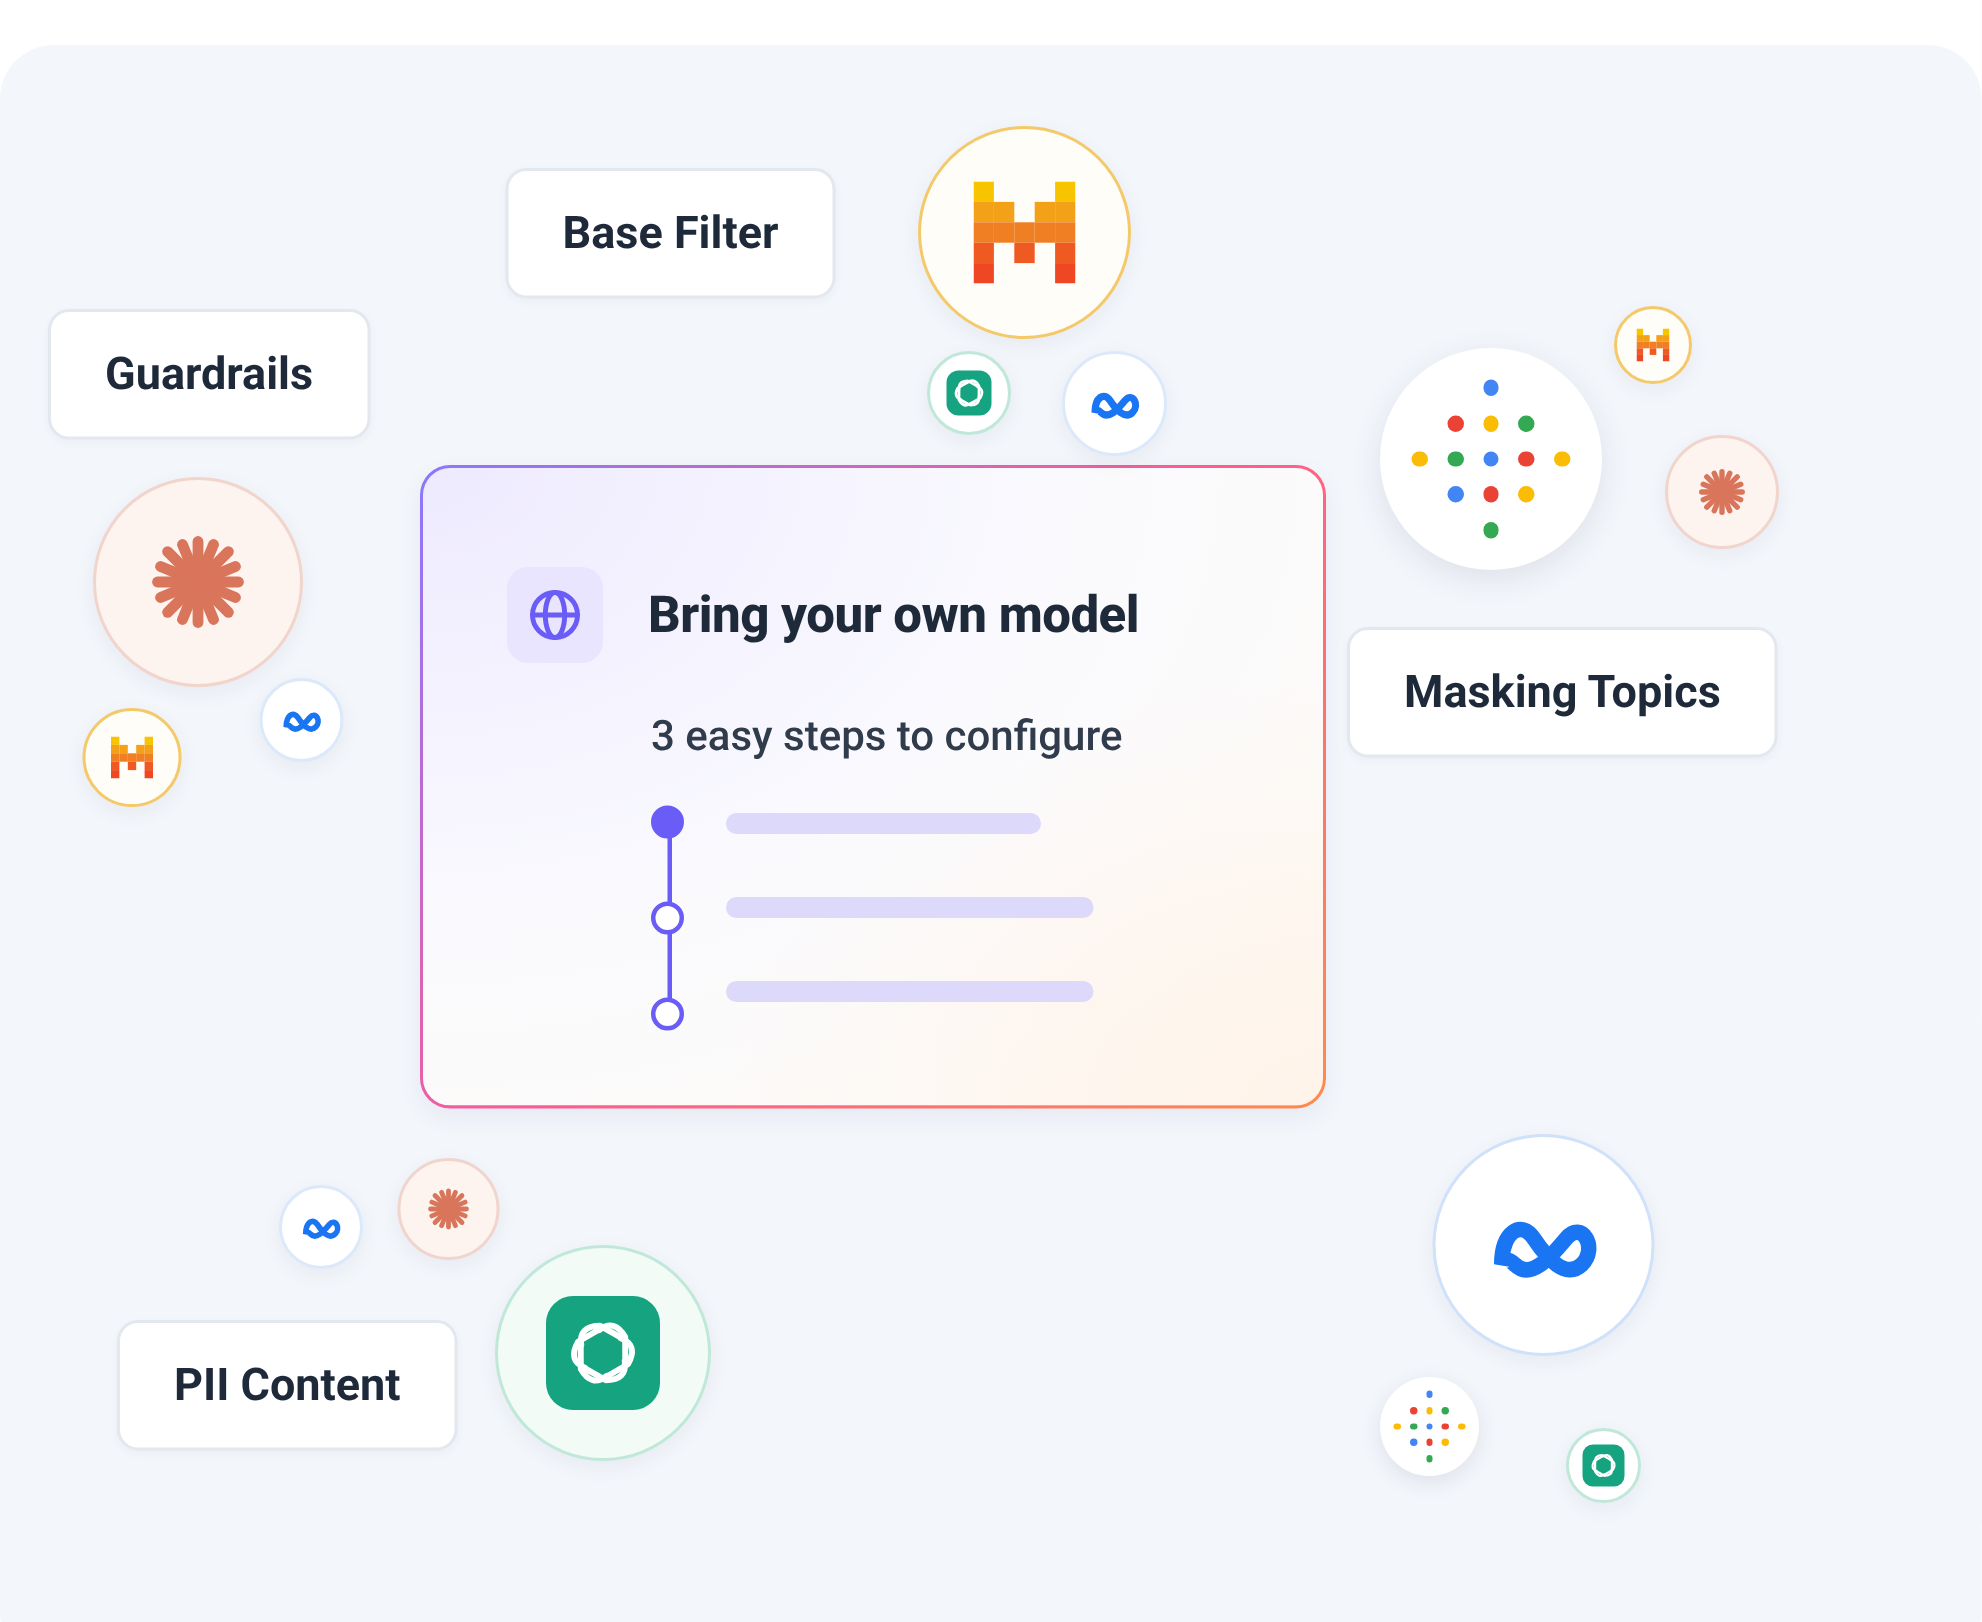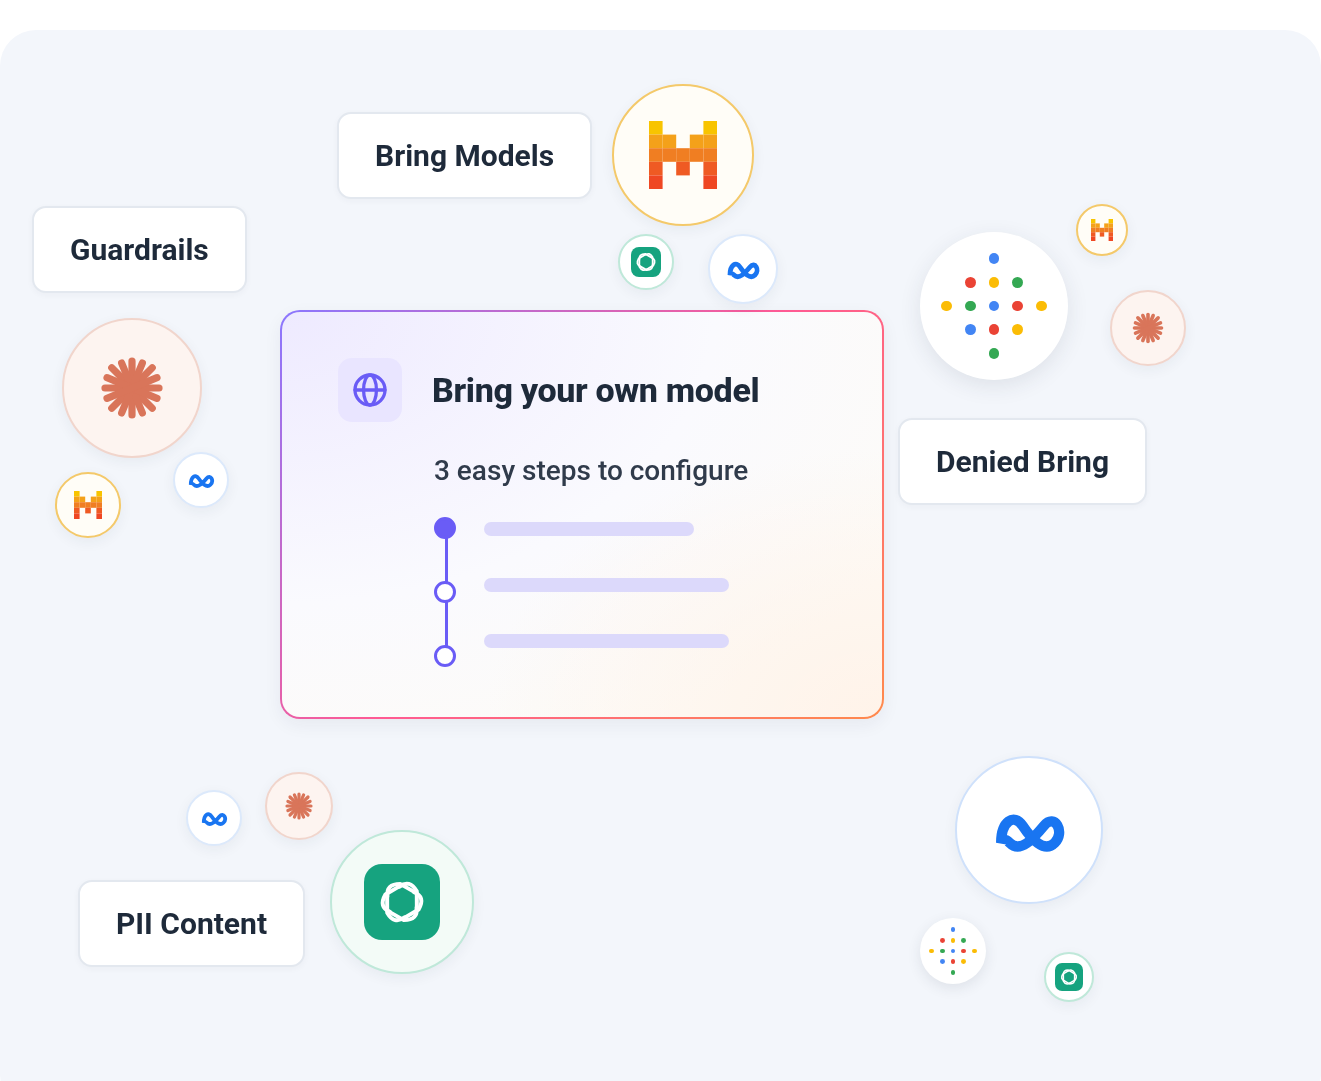--- a/index.html
+++ b/index.html
@@ -33,21 +33,21 @@
     left:280px; top:280px;
     width:600px;
     padding:2px;
     border-radius:20px;
     background:
       linear-gradient(135deg,#8a77ff 0%,#ff5a93 50%,#ff8a4c 100%);
     box-shadow:0 6px 18px rgba(33,39,60,.06);
   }
   .card-inner{
     border-radius:18px;
-    padding:46px 52px 50px 56px;
+    padding:66px 52px 50px 56px;
     background:
       radial-gradient(120% 120% at 100% 100%, #fff3e9 0%, transparent 55%),
       radial-gradient(120% 120% at 0% 0%, #eeeaff 0%, #fafafe 60%, #fdfbf7 100%);
   }
   .card-head{display:flex;align-items:center;gap:30px}
   .card-icon{
     width:64px;height:64px;
     display:flex;align-items:center;justify-content:center;
     background:#e9e5ff;border-radius:14px;
   }
@@ -147,23 +147,23 @@
         </div>
         <div class="bars">
           <div class="bar b1"></div>
           <div class="bar b2"></div>
           <div class="bar b3"></div>
         </div>
       </div>
     </div>
   </div>
 
-  <div class="chip" style="left:337px;top:82px">Bring Models</div>
+  <div class="chip" style="left:337px;top:82px">Base Filter</div>
   <div class="chip" style="left:32px;top:176px">Guardrails</div>
-  <div class="chip" style="left:898px;top:388px">Denied Bring</div>
+  <div class="chip" style="left:898px;top:388px">Masking Topics</div>
   <div class="chip" style="left:78px;top:850px">PII Content</div>
 
   <svg width="0" height="0" style="position:absolute">
     <defs>
 
       <g id="meta-mark">
         <path d="M4 20 C4 10 10 6 14 12 C18 18 24 25 29 20 C34 15 29 6 24 12 C19 18 13 25 8 20 C5 17 4 20 4 20 Z" fill="none" stroke="#1975f1" stroke-width="4.8" stroke-linecap="round"></path>
       </g>
 
       <g id="openai-mark">

